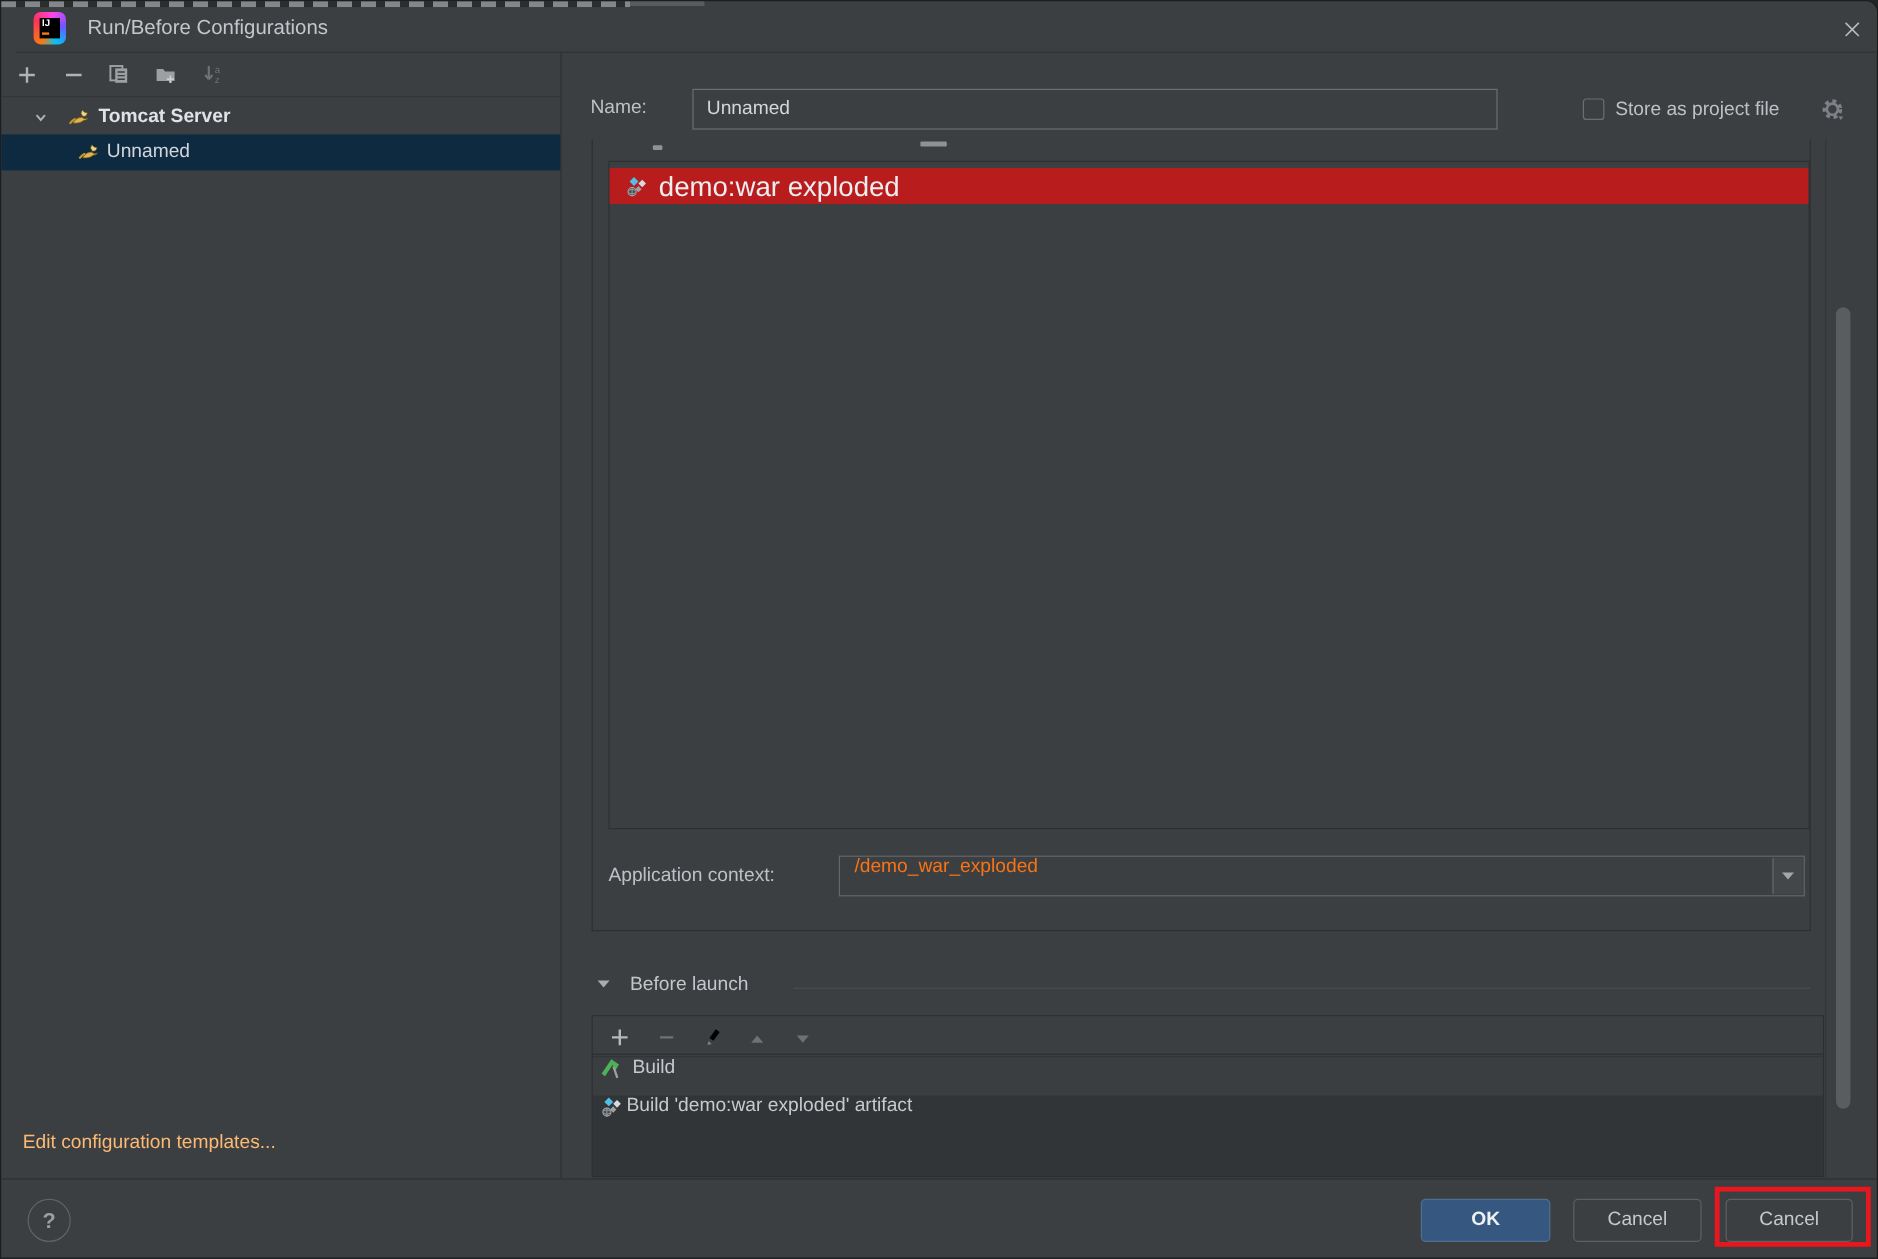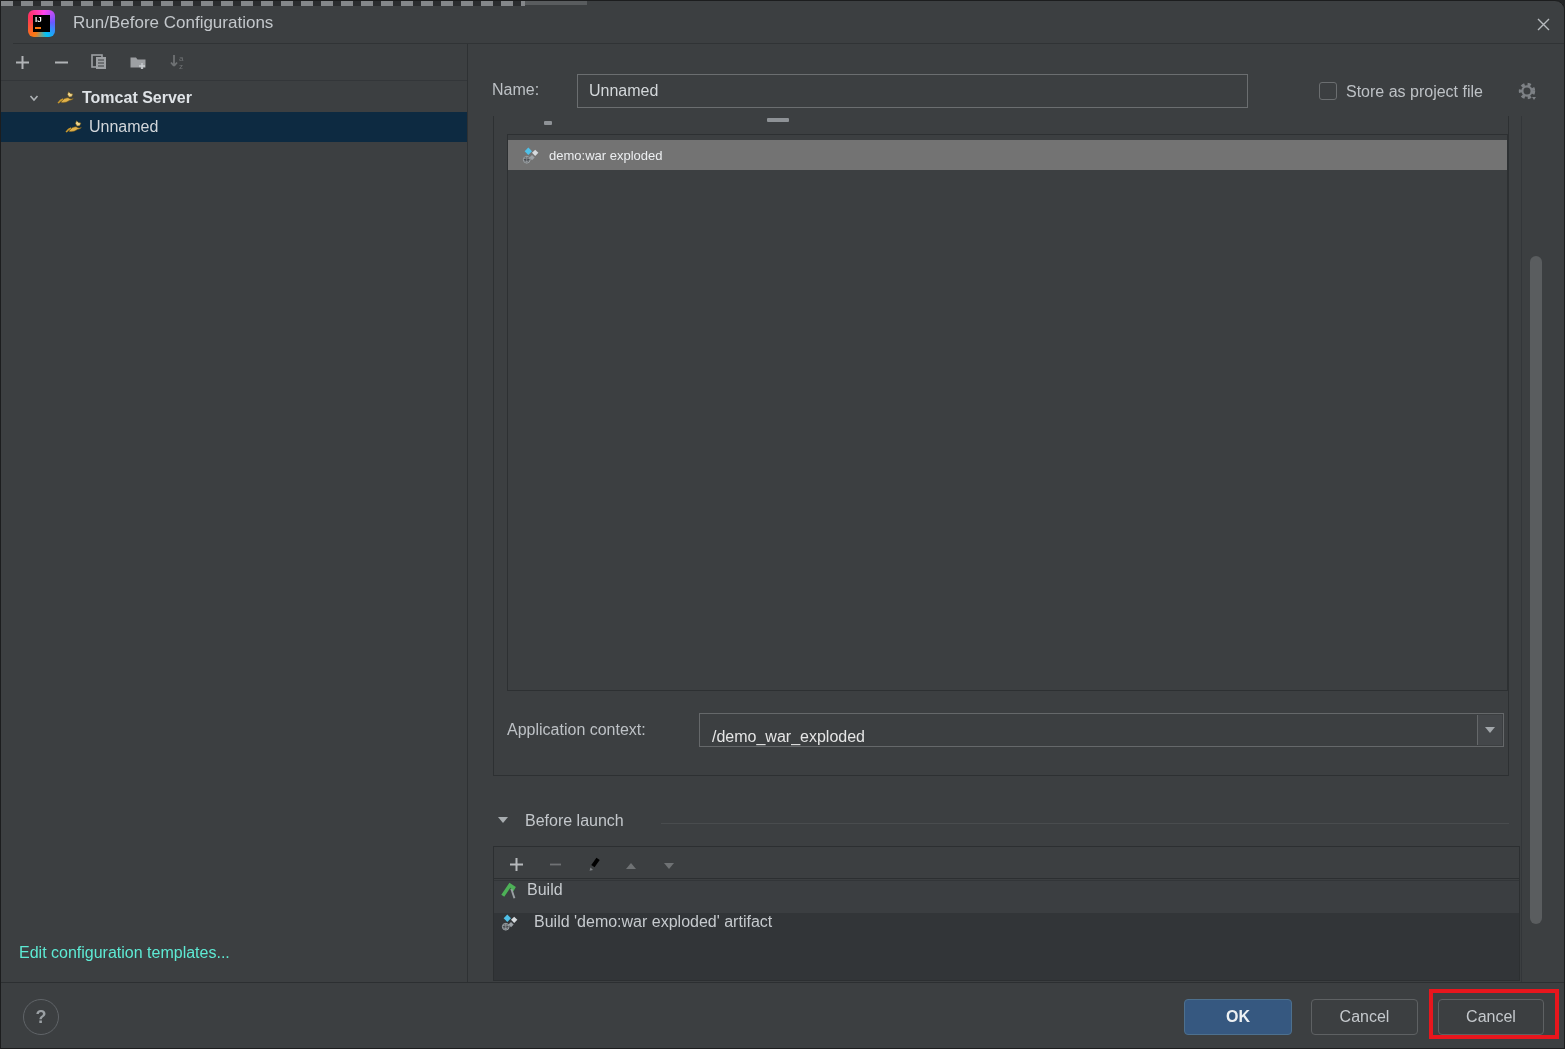--- a/index.html
+++ b/index.html
@@ -30,38 +30,38 @@
   .dlg-title { left:60px; top:11px; font-size:17px; color:#c3c7cb; }
   .close-btn { left:1509px; top:5px; width:42px; height:36px; display:flex; align-items:center; justify-content:center; cursor:default; }
 
   
   .left-toolbar { left:0; top:43px; width:466px; height:37px; border-bottom:1px solid #333639; }
   .tb-icon { position:absolute; top:9px; width:18px; height:18px; display:flex; align-items:center; justify-content:center; }
   .tree-row { position:absolute; left:0; width:466px; height:30px; display:flex; align-items:center; font-size:16px; }
   .tree-row.selected { background:#0d2a41; }
   .tree-root-label { font-weight:bold; color:#dfe3e7; }
   .tree-child-label { color:#d2d6da; }
-  .link { color:#5eead4; font-size:16px; cursor:pointer; }
+  .link { color:#fdba74; font-size:16px; cursor:pointer; }
   .v-sep { left:466px; top:43px; width:1px; height:938px; background:#2e3133; }
 
   
   .lbl { font-size:16px; color:#bdc1c5; }
   .name-field { left:576px; top:73px; width:671px; height:34px; background:#3c3f41;
     border:1px solid #6b6e70; color:#d3d7da; font-size:16px; display:flex; align-items:center; padding-left:11px; }
   .checkbox { left:1318px; top:81px; width:18px; height:18px; border:1px solid #6b6e70; border-radius:3px; background:transparent; }
 
   
   .outer-panel { left:492px; top:115px; width:1016px; height:660px;
     border-left:1px solid #2d3032; border-right:1px solid #2d3032; border-bottom:1px solid #2d3032; }
   .list-panel { left:506px; top:133px; width:1001px; height:557px; border:1px solid #2d3032; }
   .frag { background:#8e9296; border-radius:1px; }
-  .sel-row { left:507px; top:139px; width:999px; height:30px; background:#737373;
-    display:flex; align-items:center; color:#eceef0; font-size:13px; }
+  .sel-row { left:507px; top:139px; width:999px; height:30px; background:#b91c1c;
+    display:flex; align-items:center; color:#eceef0; font-size:23px; }
   .combo { left:698px; top:712px; width:805px; height:34px; border:1px solid #65686a; background:#3c3f41;
-    display:flex; align-items:flex-end; font-size:16px; color:#e5e5e5; }
+    display:flex; align-items:flex-start; font-size:16px; color:#f97316; }
   .combo-arrow-btn { position:absolute; right:1px; top:1px; bottom:1px; width:25px; border-left:1px solid #65686a;
     background:#44474a; display:flex; align-items:center; justify-content:center; }
   .tri-down { width:0; height:0; border-left:5px solid transparent; border-right:5px solid transparent; border-top:6px solid #a2a7ab; }
   .tri-up { width:0; height:0; border-left:5px solid transparent; border-right:5px solid transparent; border-bottom:6px solid #6f7274; }
   .tri-down.dim { border-top-color:#6f7274; }
 
   
   .bl-header-line { left:660px; top:822px; width:848px; height:1px; background:#494c4e; }
   .bl-box { left:492px; top:845px; width:1027px; height:135px; border:1px solid #2c2f31; }
   .bl-toolbar { position:absolute; left:0; top:0; width:100%; height:32px; background:#3c3f41; border-bottom:1px solid #2c2f31; }
@@ -254,21 +254,21 @@
       <div class="bl-row" style="top:33px;">
         <span style="margin-left:7px; display:flex;">
           <svg class="icon-svg" width="19" height="19" viewBox="0 0 18 18">
             <path d="M6 1.5 L9.5 5 L6 8.5 L2.5 5 Z" fill="#4fc0e8"></path>
             <path d="M12.5 3.5 L15.5 6.5 L12.5 9.5 L9.5 6.5 Z" fill="#d6dade"></path>
             <path d="M9.5 8.5 L12 11 L9.5 13.5 L7 11 Z" fill="#9ba1a6"></path>
             <circle cx="4.5" cy="13" r="3.2" fill="#4a4e52" stroke="#a9aeb2" stroke-width="0.8"></circle>
             <path d="M1.6 12 Q4.5 10.5 7.3 12 M1.6 14 Q4.5 15.5 7.3 14 M4.5 9.8 V16.2" stroke="#a9aeb2" stroke-width="0.6" fill="none"></path>
           </svg>
         </span>
-        <span style="margin-left:14px;">Build 'demo:war exploded' artifact</span>
+        <span style="margin-left:2px;">Build 'demo:war exploded' artifact</span>
       </div>
     </div>
   </div>
 
   <div class="abs scroll-border"></div>
   <div class="abs scroll-thumb"></div>
 
   <div class="abs footer-sep"></div>
   <div class="abs help-btn">
     <span>?</span>

